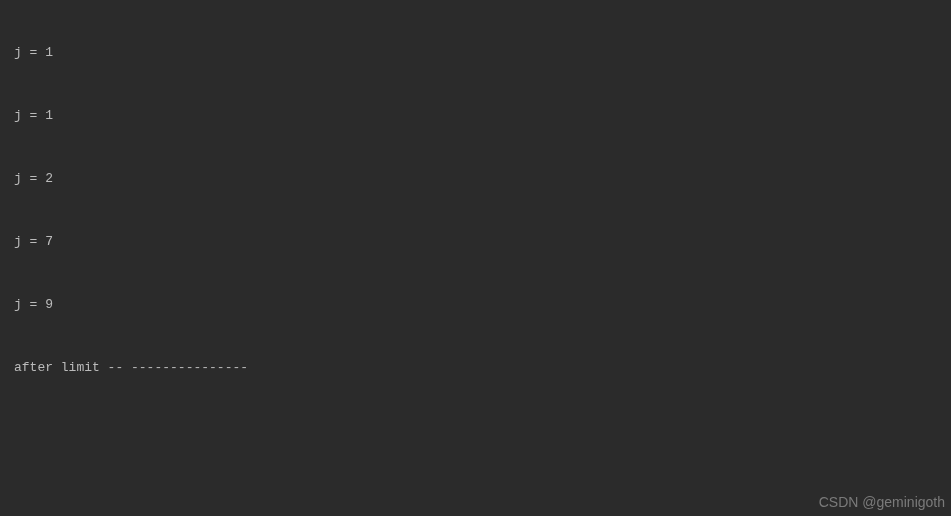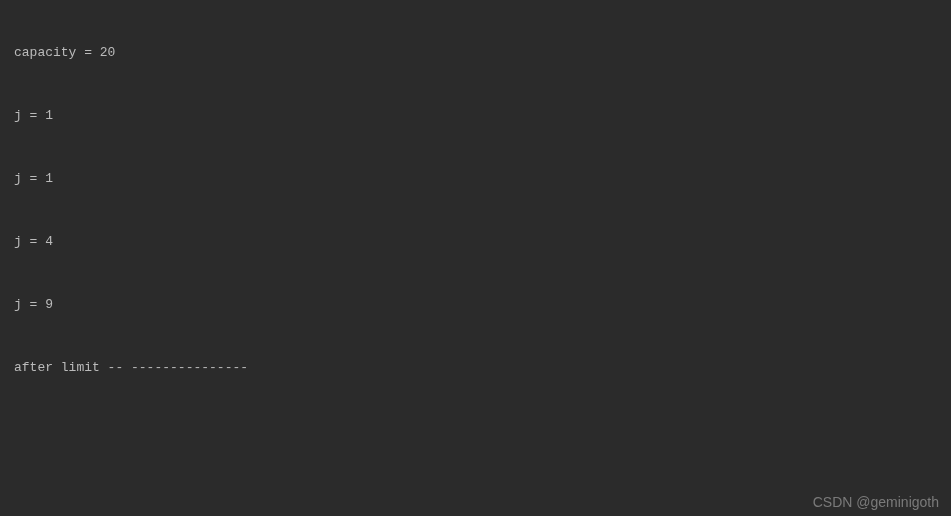--- a/index.html
+++ b/index.html
@@ -18,35 +18,35 @@
       overflow: hidden;
     }
     .console-output {
       padding: 0 14px;
       line-height: 21px;
       white-space: pre;
     }
     .watermark {
       position: absolute;
       bottom: 6px;
-      right: 12px;
+      right: 6px;
       color: #888888;
       font-family: Arial, sans-serif;
       font-size: 14px;
       opacity: 0.85;
     }
   </style>
 </head>
 <body>
 
 <div class="console-output">
-  <div>capacity = 20</div>
   <div>j = 1</div>
   <div>j = 1</div>
-  <div>j = 4</div>
+  <div>j = 2</div>
+  <div>j = 7</div>
   <div>j = 9</div>
   <div>after limit -- ---------------</div>
   
   
   
   
   
   
   
   

